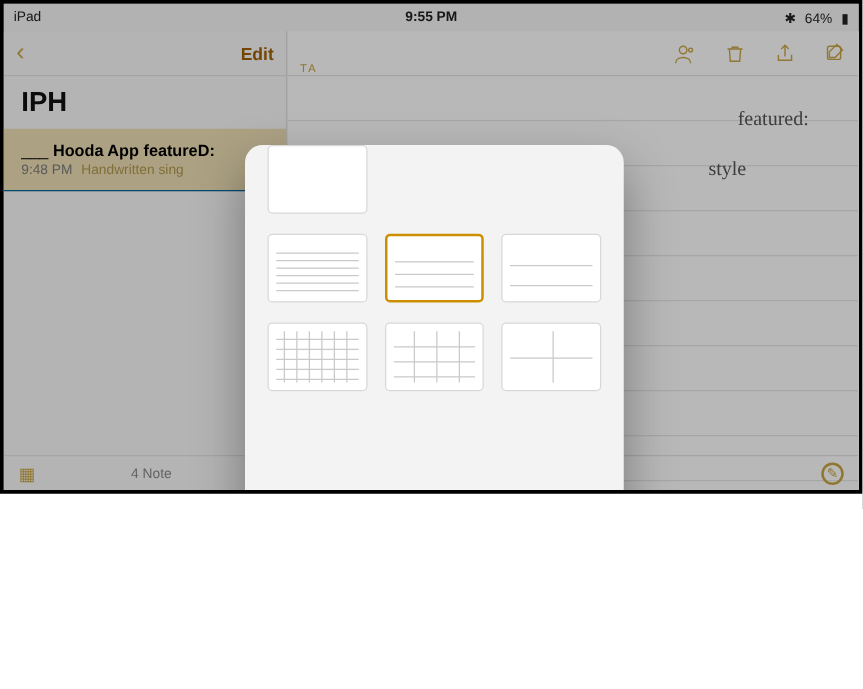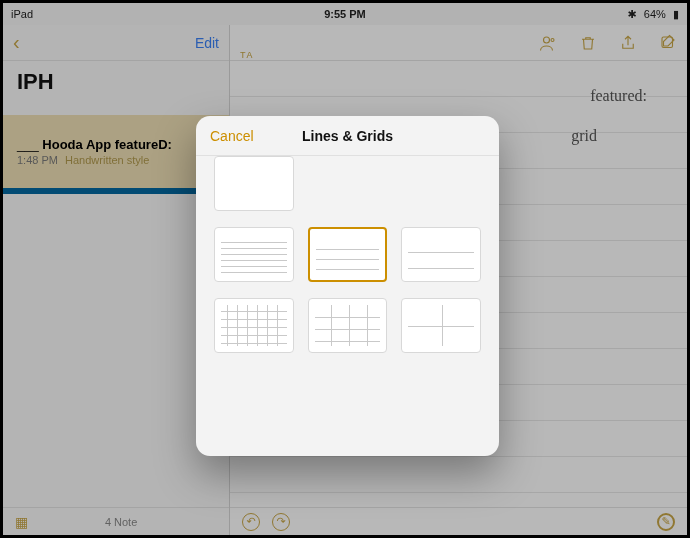--- a/index.html
+++ b/index.html
@@ -1,35 +1,35 @@
 <!DOCTYPE html>
 <html><head>
 <meta charset="utf-8">
 <style>
   * { box-sizing: border-box; margin: 0; padding: 0; }
   html, body { width: 690px; height: 551px; overflow: hidden; font-family: -apple-system, "Helvetica Neue", Arial, sans-serif; }
-  .stage { position: relative; width: 690px; height: 538px; background: #000; }
+  .stage { position: relative; width: 690px; height: 395px; background: #000; }
   .screen { position: absolute; left: 3px; top: 3px; right: 3px; bottom: 3px; background: #f7f7f7; overflow: hidden; }
   .dim { position: absolute; inset: 0; background: rgba(0,0,0,0.28); pointer-events: none; }
 
   
   .status { position: absolute; top: 0; left: 0; right: 0; height: 22px; display: flex; align-items: center; justify-content: space-between; font-size: 11px; color: #222; padding: 0 8px; }
   .status .center { position: absolute; left: 50%; transform: translateX(-50%); font-weight: 600; }
   .status .right span { margin-left: 4px; }
 
   
   .sidebar { position: absolute; top: 22px; left: 0; width: 227px; bottom: 0; border-right: 1px solid #d6d6d6; background: #fafafa; }
   .main { position: absolute; top: 22px; left: 227px; right: 0; bottom: 0; background: #fff; }
 
   
   .sb-head { height: 36px; display: flex; align-items: center; justify-content: space-between; padding: 0 10px; border-bottom: 1px solid #e4e4e4; color: #c8a646; }
   .sb-head .back { font-size: 20px; font-weight: 300; color: #c8a646; }
-  .sb-head .edit { font-size: 14px; color: #3b82f6; }
-  .folder-title { font-size: 22px; font-weight: 700; padding: 8px 14px 20px; color: #111; }
-  .note-row { background: #efe0b6; padding: 22px 14px; border-bottom: 6px solid #0369a1; }
+  .sb-head .edit { font-size: 14px; color: #a16207; font-weight: bold; }
+  .folder-title { font-size: 22px; font-weight: 700; padding: 8px 14px 8px; color: #111; }
+  .note-row { background: #efe0b6; padding: 10px 14px; border-bottom: 1px solid #0369a1; }
   .note-row .t1 { font-size: 13px; }
   .note-row .t1 b { font-weight: 700; }
   .note-row .t2 { font-size: 11px; color: #7c7c7c; margin-top: 2px; }
   .note-row .t2 .hand { color: #b29a4e; margin-left: 4px; }
   .sb-foot { position: absolute; bottom: 0; left: 0; right: 0; height: 28px; display: flex; align-items: center; justify-content: space-between; padding: 0 12px; border-top: 1px solid #e4e4e4; font-size: 11px; color: #888; }
   .view-toggle { display: inline-flex; gap: 6px; color: #c8a646; font-size: 14px; }
 
   
   .mn-head { height: 36px; display: flex; align-items: center; justify-content: flex-end; padding: 0 10px; border-bottom: 1px solid #e4e4e4; gap: 22px; color: #c8a646; }
   .mn-head .left-tool { margin-right: auto; font-size: 13px; letter-spacing: 1px; margin-top: 28px; }
@@ -77,22 +77,22 @@
         <span class="back">‹</span>
         <span class="edit">Edit</span>
       </div>
       <div class="folder-title">IPH</div>
       <div class="note-row">
         <div class="t1">
           <span>___</span>
           <b>Hooda App featureD:</b>
         </div>
         <div class="t2">
-          <span>1:48 PM</span>
-          <span class="hand">Handwritten style</span>
+          <span>9:48 PM</span>
+          <span class="hand">Handwritten sing</span>
         </div>
       </div>
       <div class="sb-foot">
         <span class="view-toggle">▦</span>
         <span>4 Note</span>
         <span>&nbsp;</span>
       </div>
     </div>
 
     <div class="main">
@@ -130,37 +130,33 @@
           <div class="hw-line"></div>
         <div class="hw-line"></div>
           <div class="hw-line"></div>
           <div class="hw-line"></div>
           <div class="hw-line"></div>
         <div class="hw-line"></div>
           <div class="hw-line"></div>
           <div class="hw-line"></div>
           <div class="hw-line"></div>
         <span class="hw-text" style="right:40px; top:26px;">featured:</span>
-        <span class="hw-text" style="right:90px; top:66px;">grid</span>
+        <span class="hw-text" style="right:90px; top:66px;">style</span>
       </div>
       <div class="mn-foot">
         <span class="circle-ico">↶</span>
         <span class="circle-ico">↷</span>
         <span class="spacer"></span>
         <span class="circle-ico" style="border-width:2px;">✎</span>
       </div>
     </div>
 
     <div class="dim"></div>
 
     <div class="modal">
-      <div class="modal-head">
-        <span class="cancel">Cancel</span>
-        <span class="title">Lines &amp; Grids</span>
-      </div>
       <div class="grid-wrap">
 
         <div class="thumb"></div>
         <div class="row-spacer"></div>
 
         <div class="thumb">
           <div class="hline" style="top:14px"></div>
             <div class="hline" style="top:20px"></div>
           <div class="hline" style="top:26px"></div>
             <div class="hline" style="top:32px"></div>

